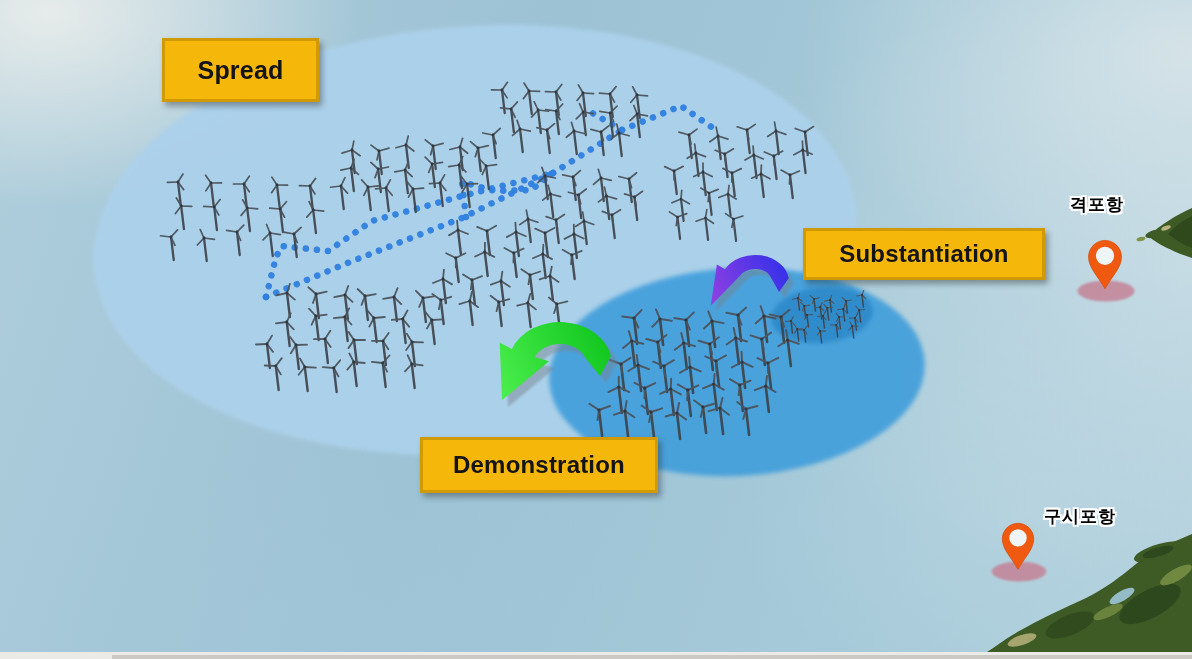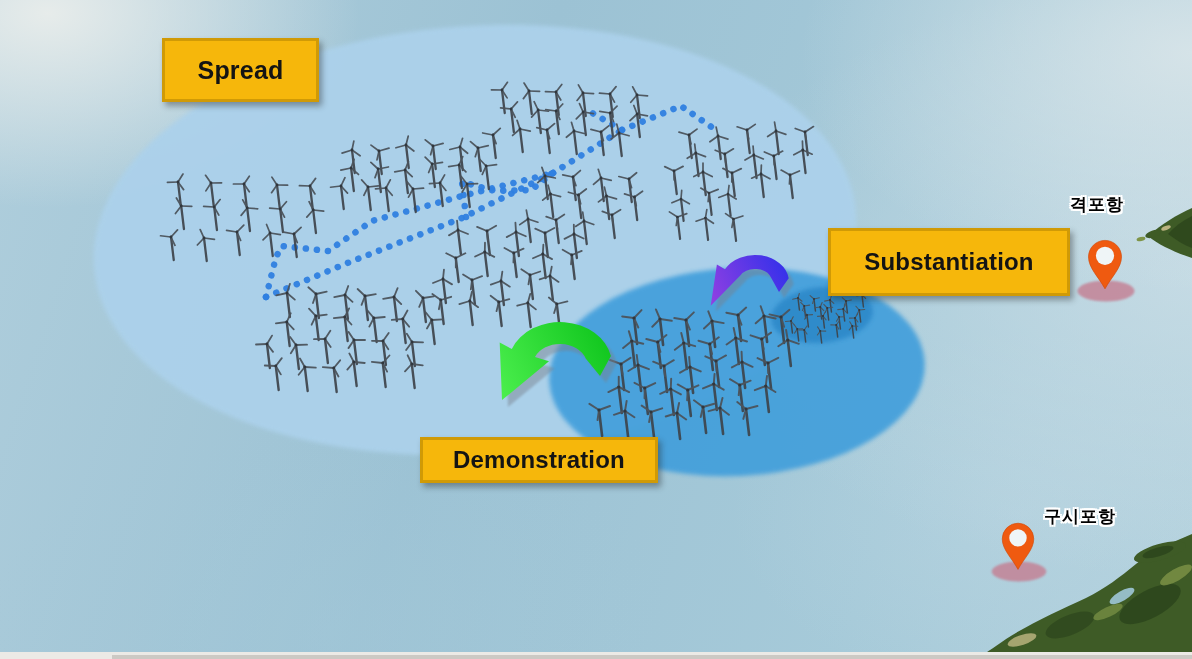--- a/index.html
+++ b/index.html
@@ -22,22 +22,22 @@
     position:absolute;display:flex;align-items:center;justify-content:center;
     box-sizing:border-box;
     background:var(--label-bg,#F6B70B);
     border:3px solid var(--label-border,#D09A06);
     color:var(--label-text,#141414);
     font-weight:bold;font-size:24px;letter-spacing:.2px;
     box-shadow:3px 4px 6px rgba(35,35,35,.4);
     white-space:nowrap;
   }
   #label-spread{left:128px;top:38px;width:157px;height:64px;font-size:25px;margin-left:34px;}
-  #label-substantiation{left:828px;top:228px;width:242px;height:68px;}
-  #label-demonstration{left:420px;top:437px;width:238px;height:46px;}
+  #label-substantiation{left:803px;top:228px;width:242px;height:52px;}
+  #label-demonstration{left:420px;top:437px;width:238px;height:56px;}
   .port-label{
     position:absolute;font-weight:bold;font-size:17px;color:#000;letter-spacing:1px;
     text-shadow:-2px -2px 0 #fff,2px -2px 0 #fff,-2px 2px 0 #fff,2px 2px 0 #fff,
                  0 -2px 0 #fff,0 2px 0 #fff,-2px 0 0 #fff,2px 0 0 #fff;
   }
   #port-label-gyeokpo{left:1070px;top:193px;}
   #port-label-gusipo{left:1044px;top:505px;text-align:center;}
   .bottom-strip{position:absolute;left:0;right:0;bottom:0;height:7px;background:var(--strip,#ECEAE6);}
   .bottom-strip-inner{position:absolute;left:112px;right:0;bottom:0;height:4px;background:var(--strip-inner,#CCC9C4);}
 </style>

